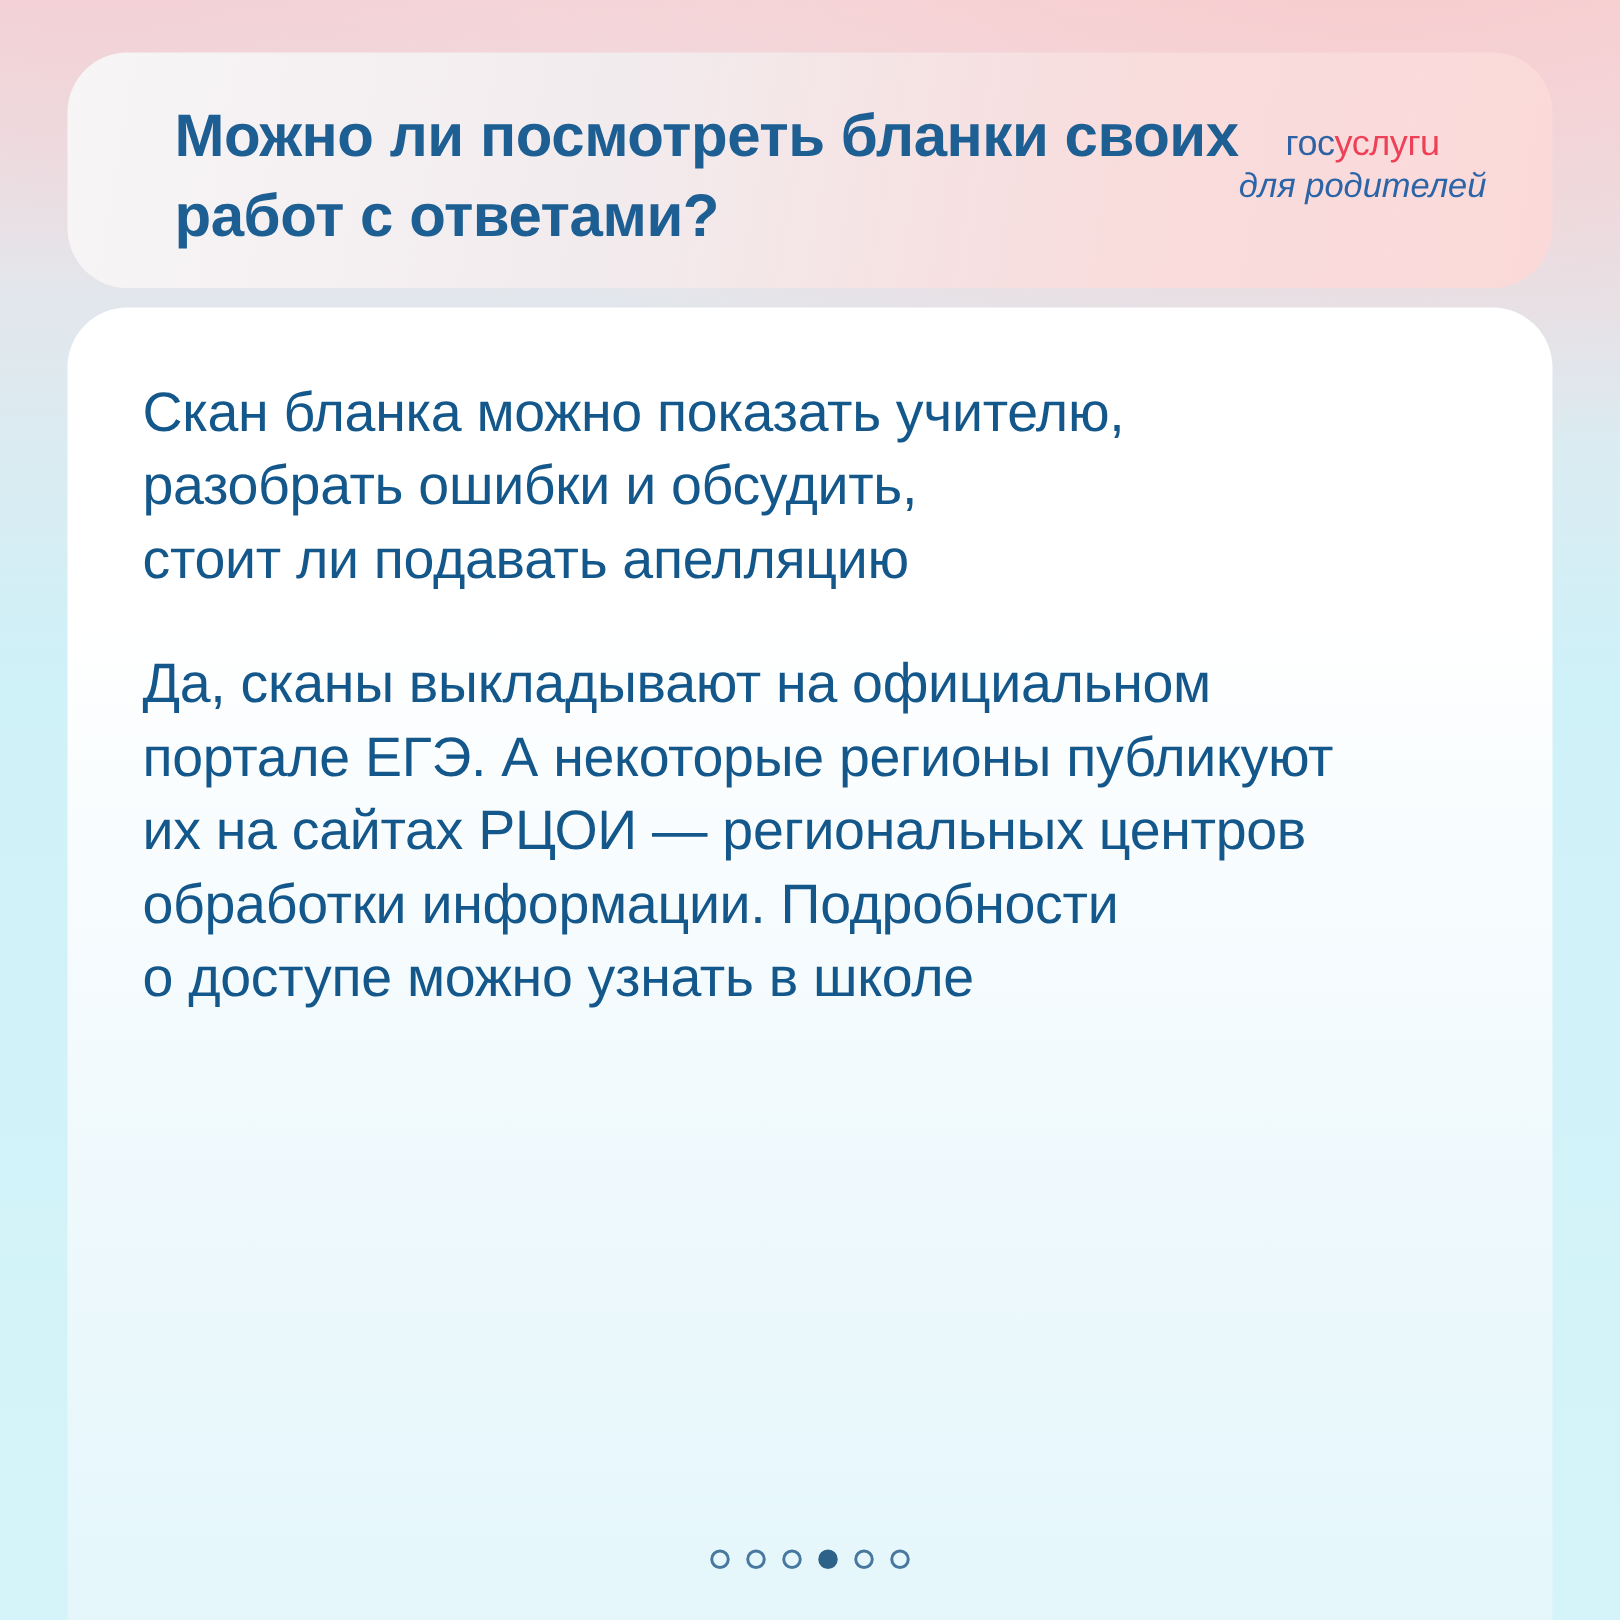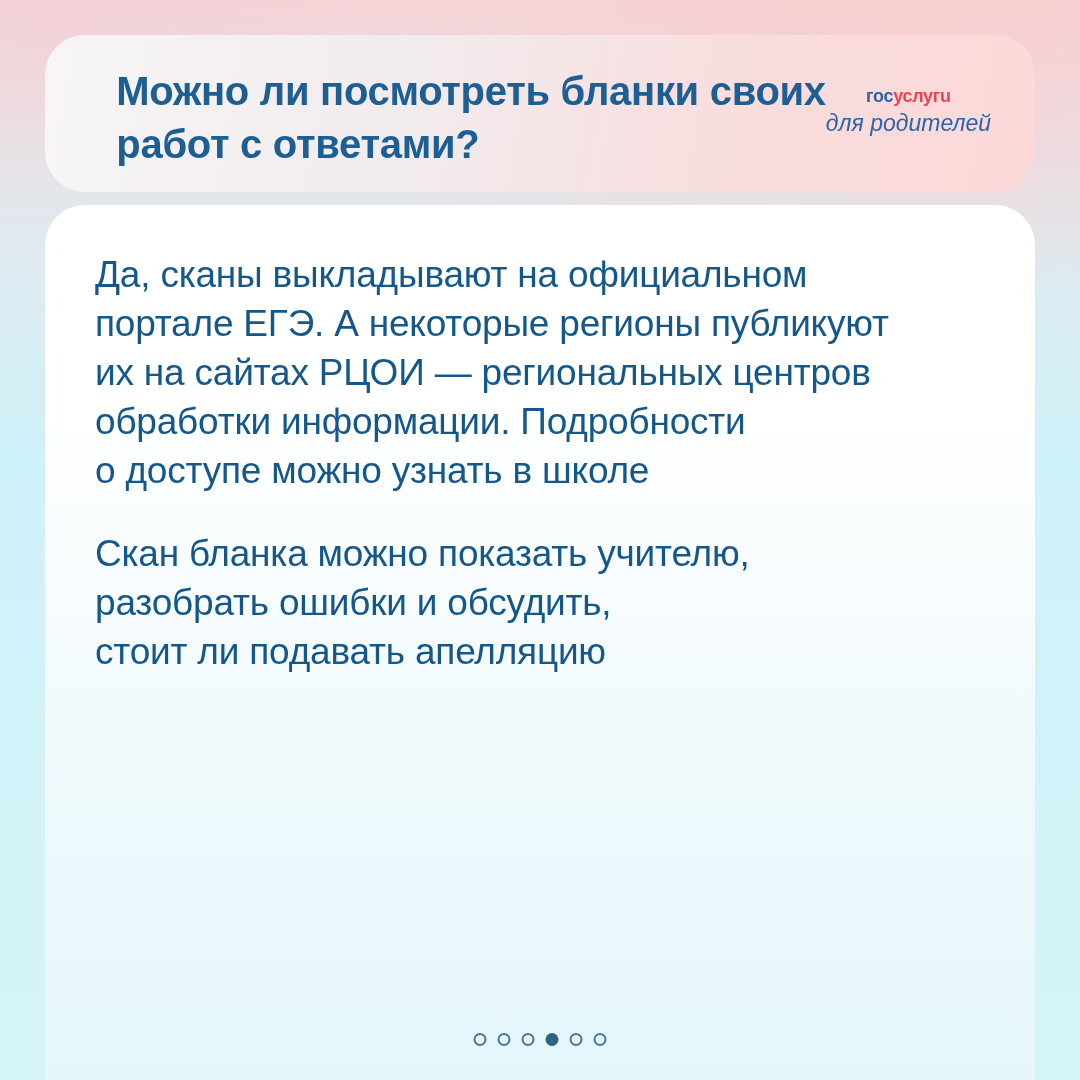--- a/index.html
+++ b/index.html
@@ -37,22 +37,22 @@
     line-height: 53px;
     letter-spacing: -0.3px;
     white-space: pre-line;
   }
   .logo {
     margin-top: 17px;
     text-align: center;
     flex-shrink: 0;
   }
   .logo-main {
-    font-size: 18px;
-    font-weight: 700;
+    font-size: 24px;
+    font-weight: 400;
     letter-spacing: -0.3px;
     line-height: 28px;
   }
   .logo-main .blue { color: #2d63a5; }
   .logo-main .red  { color: #ee4056; }
   .logo-subtitle {
     margin-top: 2px;
     font-size: 23px;
     color: #2b65a8;
     line-height: 22px;
@@ -110,28 +110,28 @@
 
     <div class="logo">
       <div class="logo-main">
         <span class="blue">гос</span><span class="red">услугu</span>
       </div>
       <div class="logo-subtitle">для родителей</div>
     </div>
   </div>
 
   <div class="answer-card">
+    <div class="answer-paragraph">Скан бланка можно показать учителю,
+разобрать ошибки и обсудить,
+стоит ли подавать апелляцию</div>
     <div class="answer-paragraph">Да, сканы выкладывают на официальном
 портале ЕГЭ. А некоторые регионы публикуют
 их на сайтах РЦОИ — региональных центров
 обработки информации. Подробности
 о доступе можно узнать в школе</div>
-    <div class="answer-paragraph">Скан бланка можно показать учителю,
-разобрать ошибки и обсудить,
-стоит ли подавать апелляцию</div>
   </div>
 
   <div class="pagination">
       <span class="dot"></span>
       <span class="dot"></span>
       <span class="dot"></span>
       <span class="dot active"></span>
       <span class="dot"></span>
       <span class="dot"></span>
     </div>

